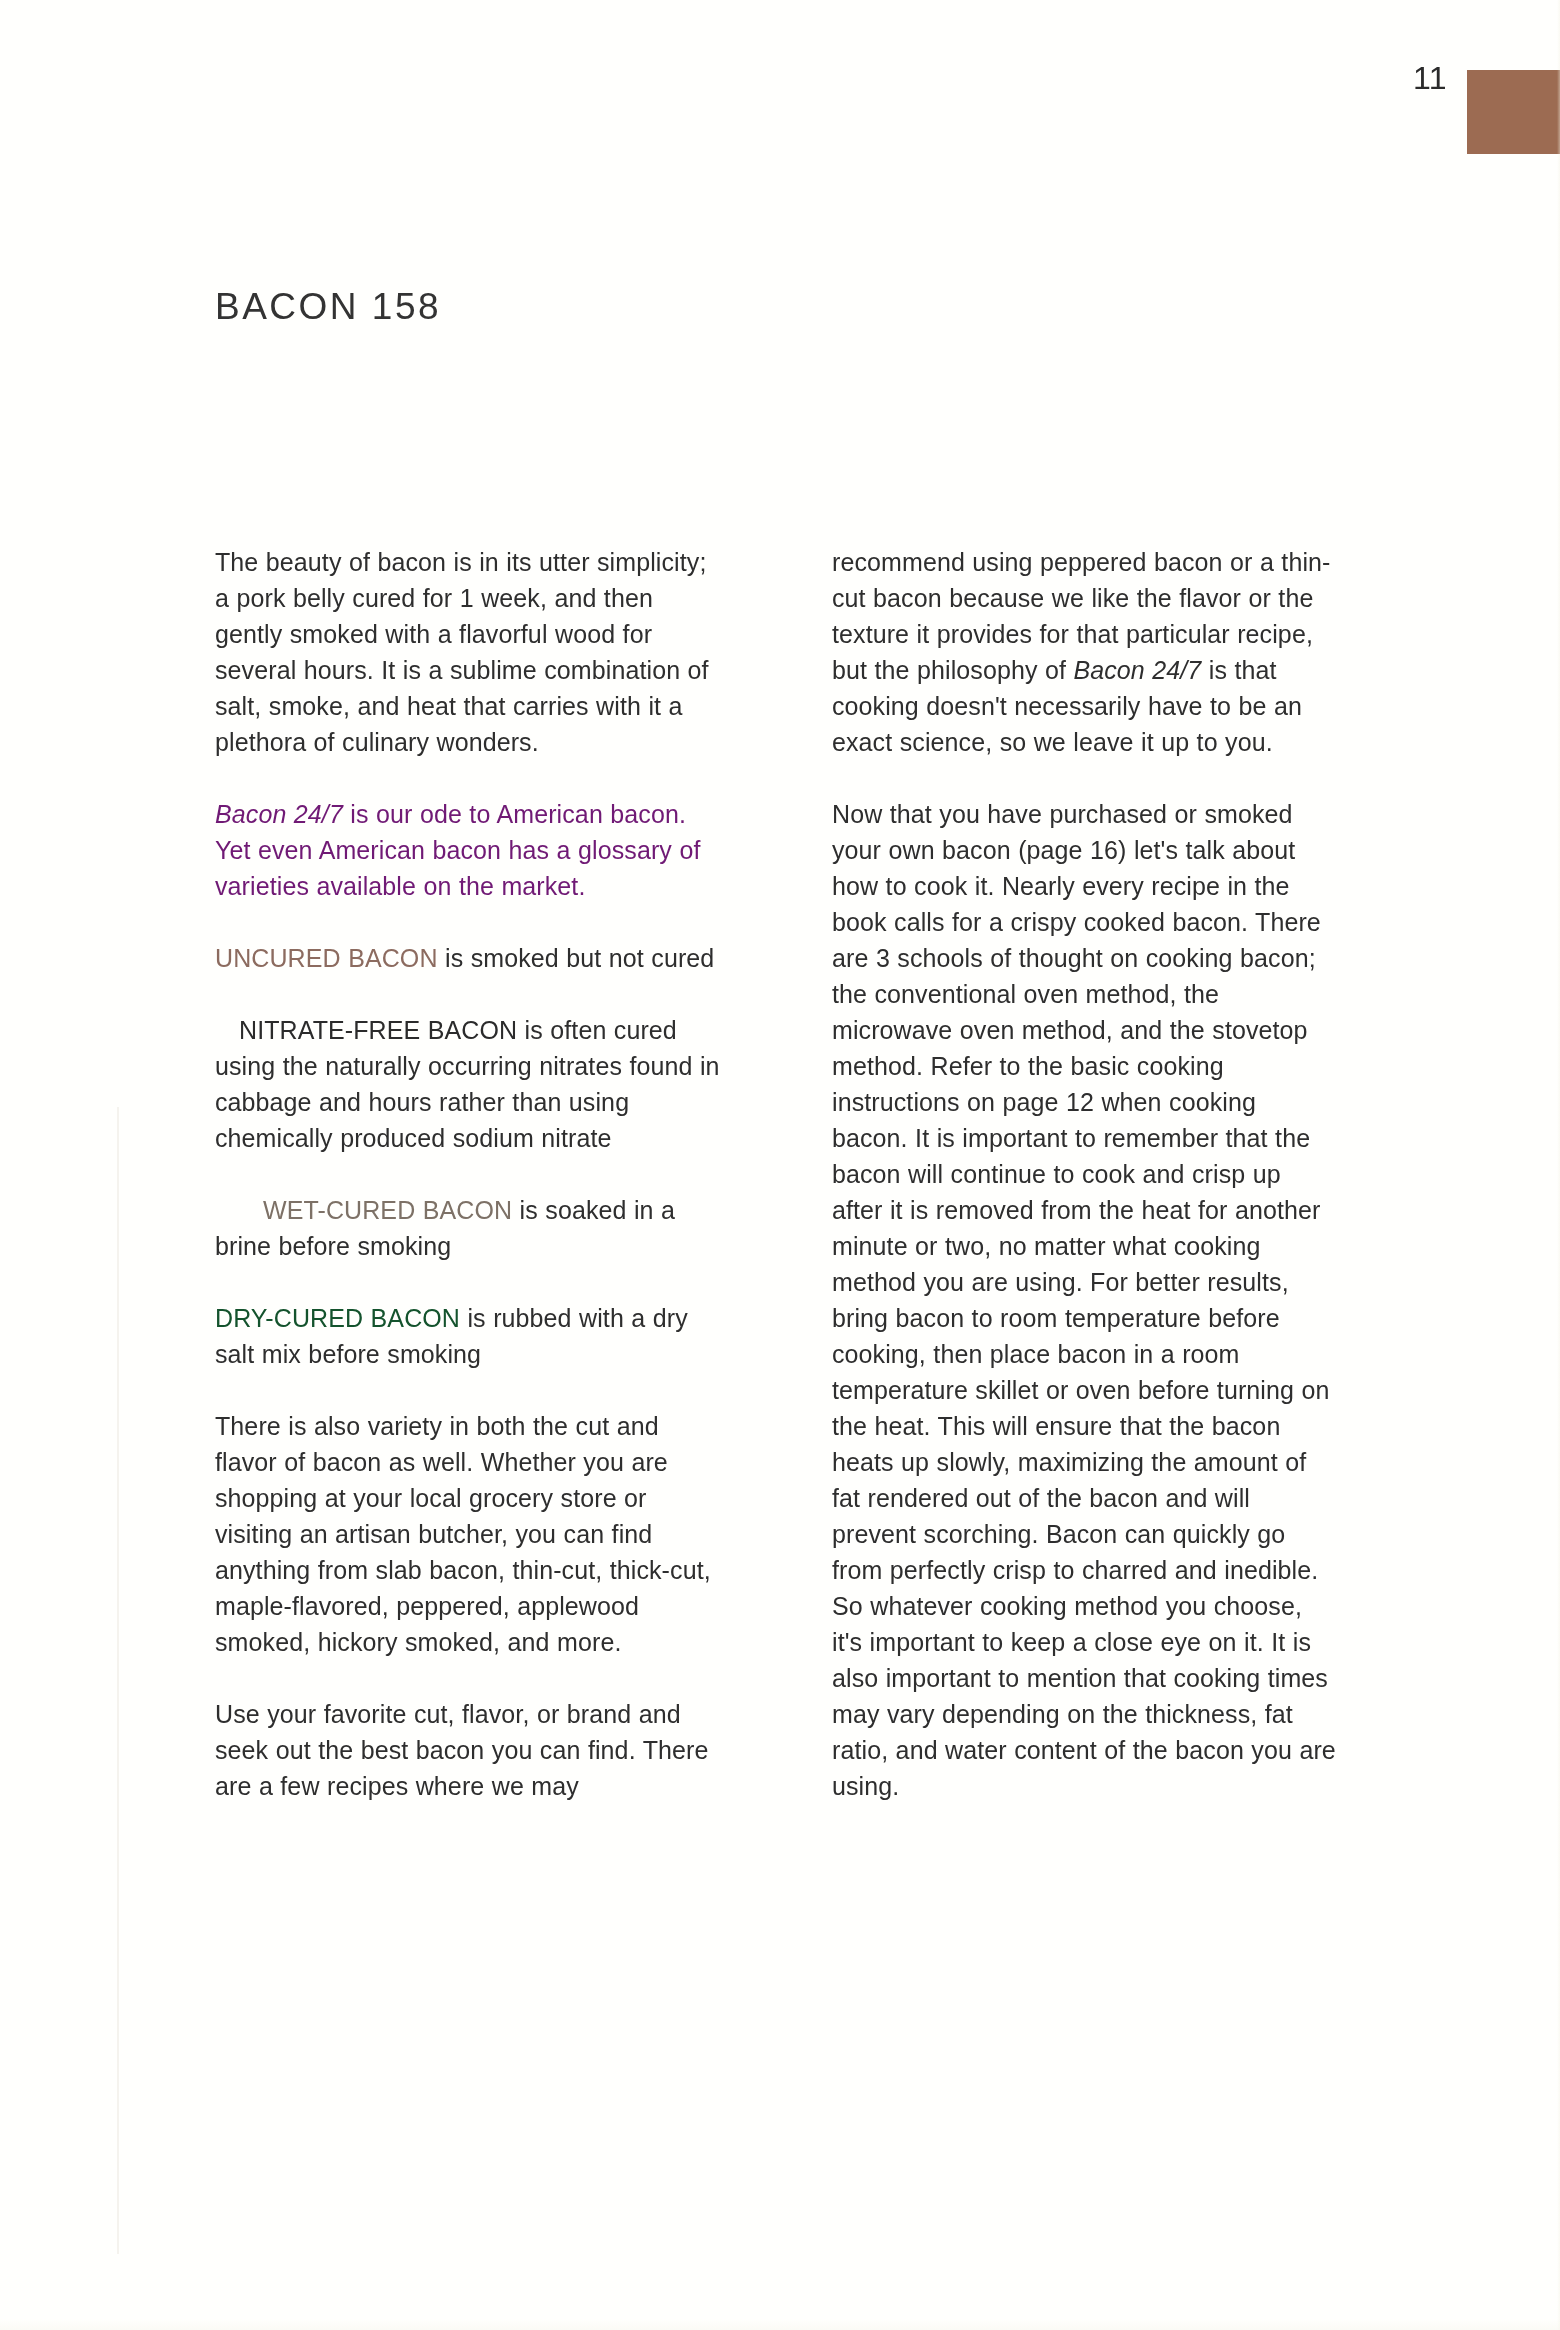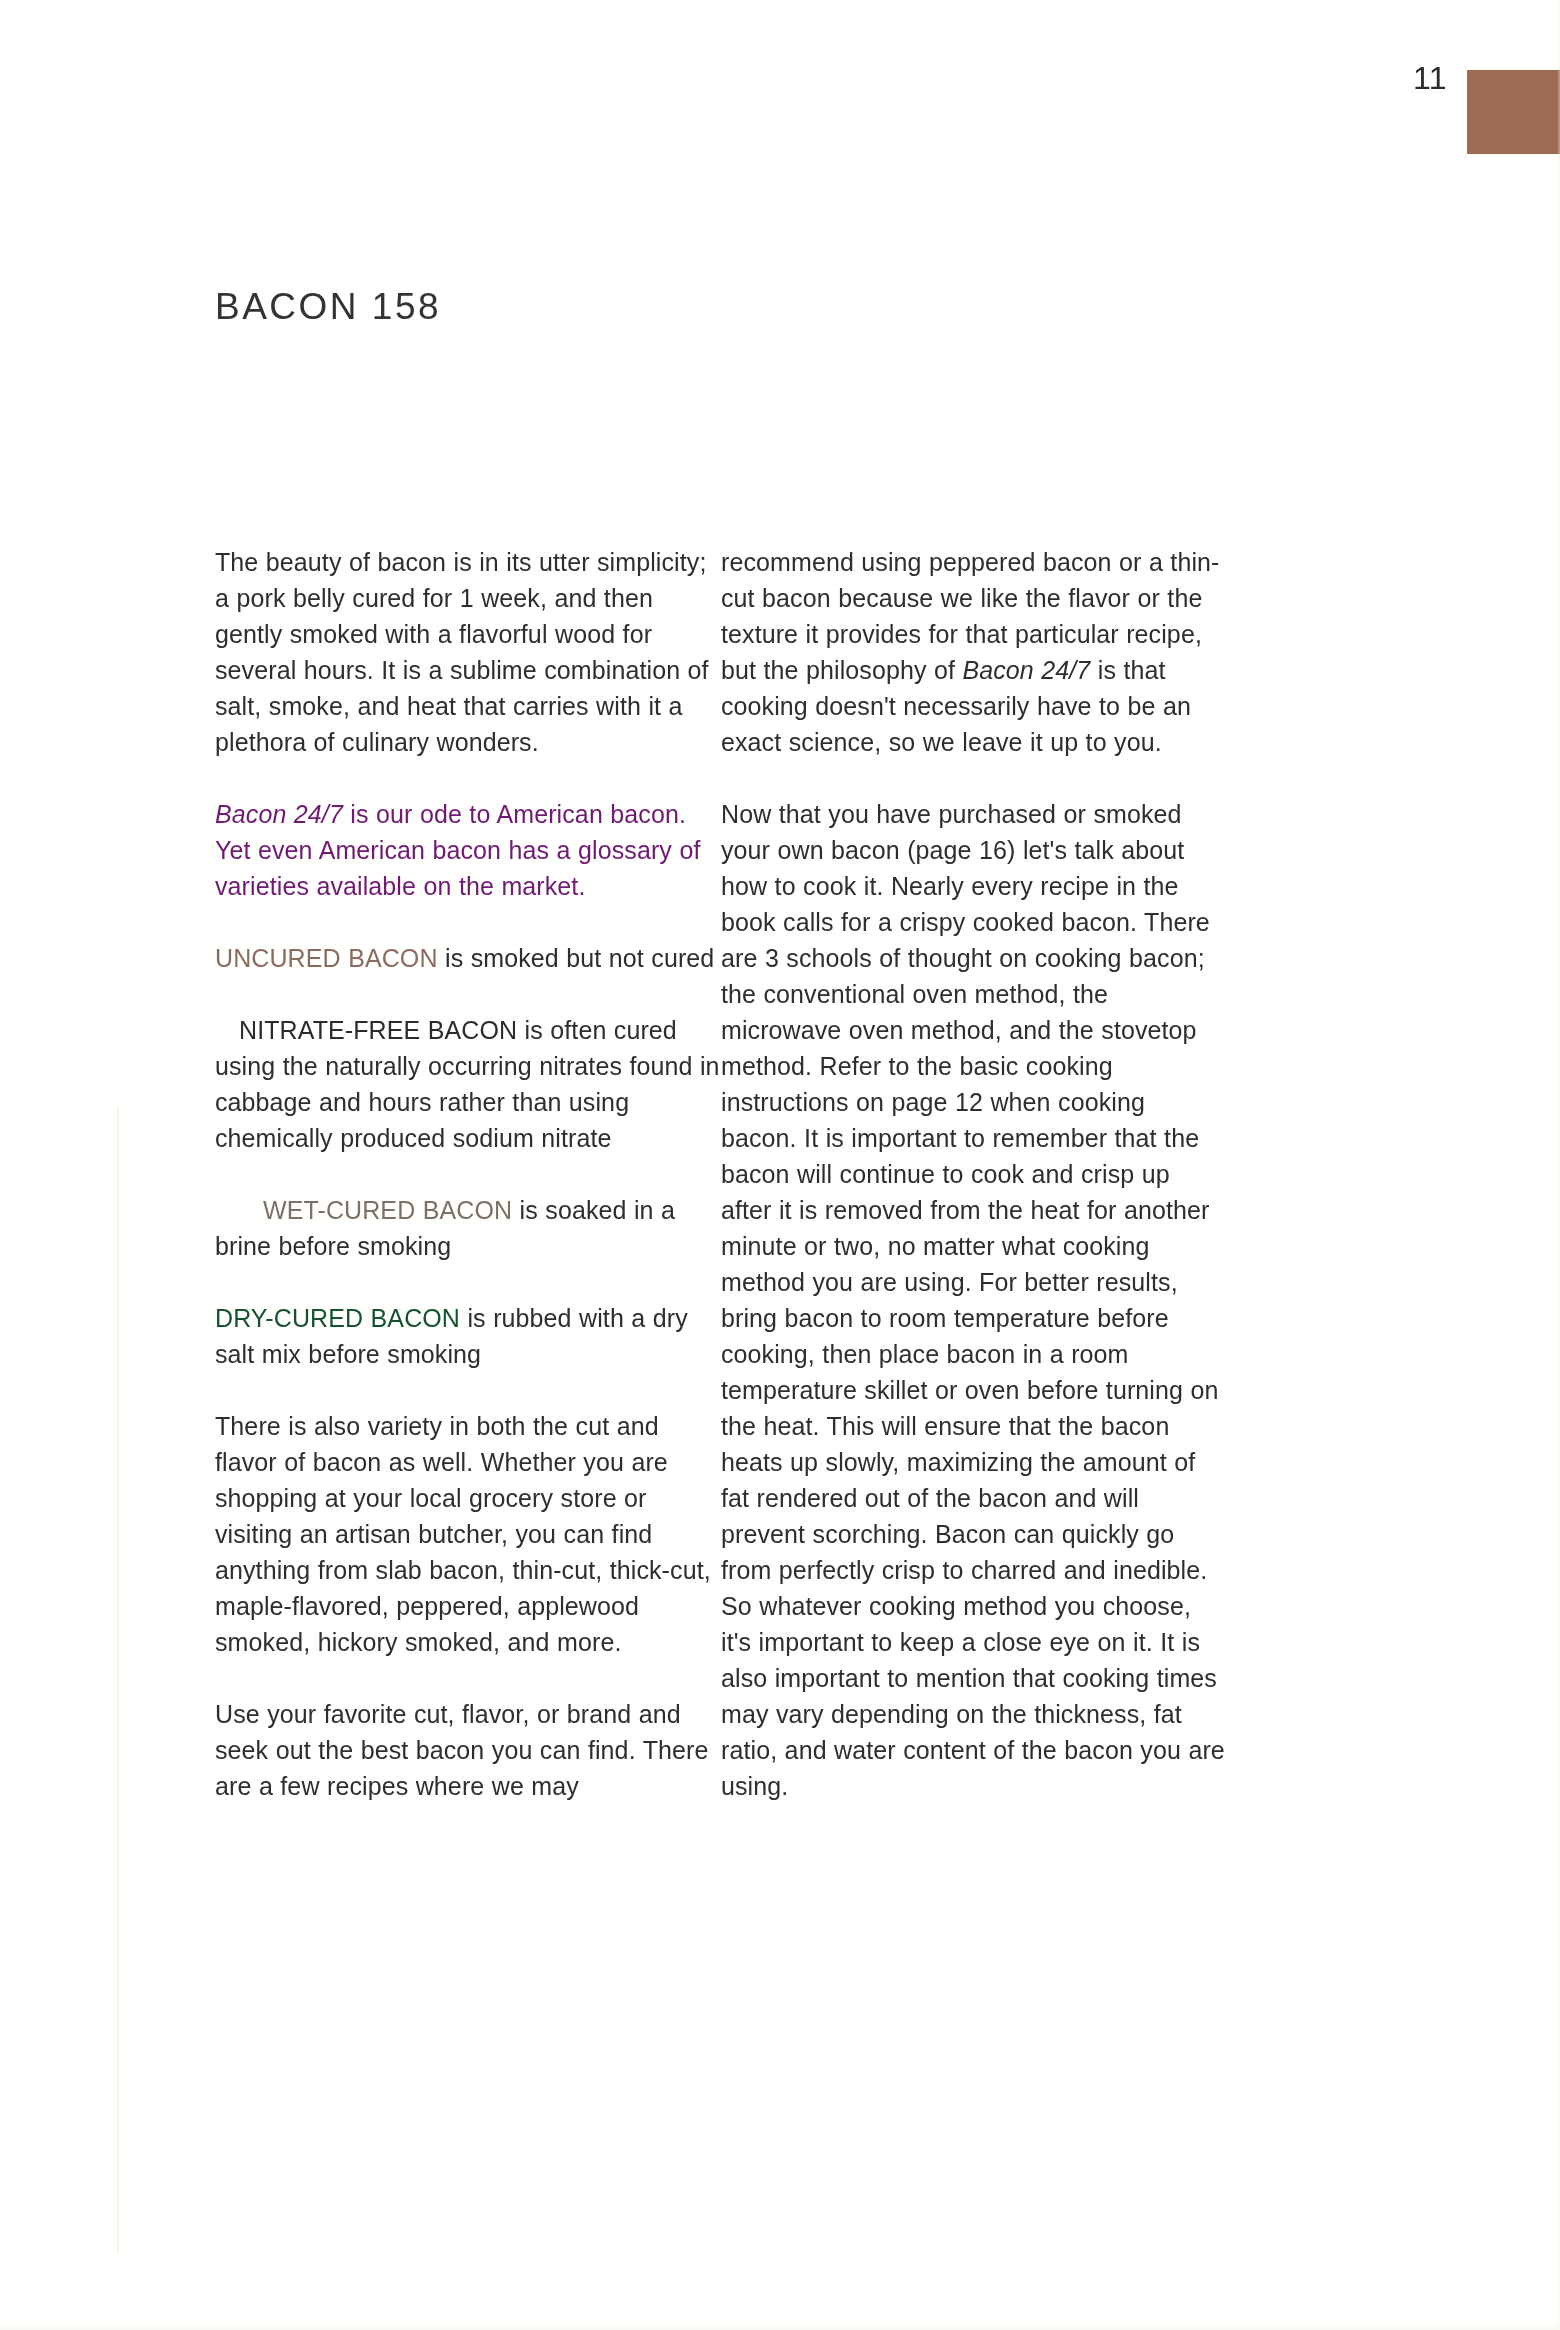--- a/index.html
+++ b/index.html
@@ -72,20 +72,21 @@
     display:flex;
     gap:0;
   }
 
   .col {
     width:506px;
     flex:0 0 506px;
   }
 
   .col.col-right {
+    margin-left:111px;
   }
 
   .para {
     font-size:25px;
     line-height:36px;
     color:#2e2e2e;
     letter-spacing:0.1px;
     margin:0 0 36px 0;
     text-align:left;
     word-spacing:0.4px;

